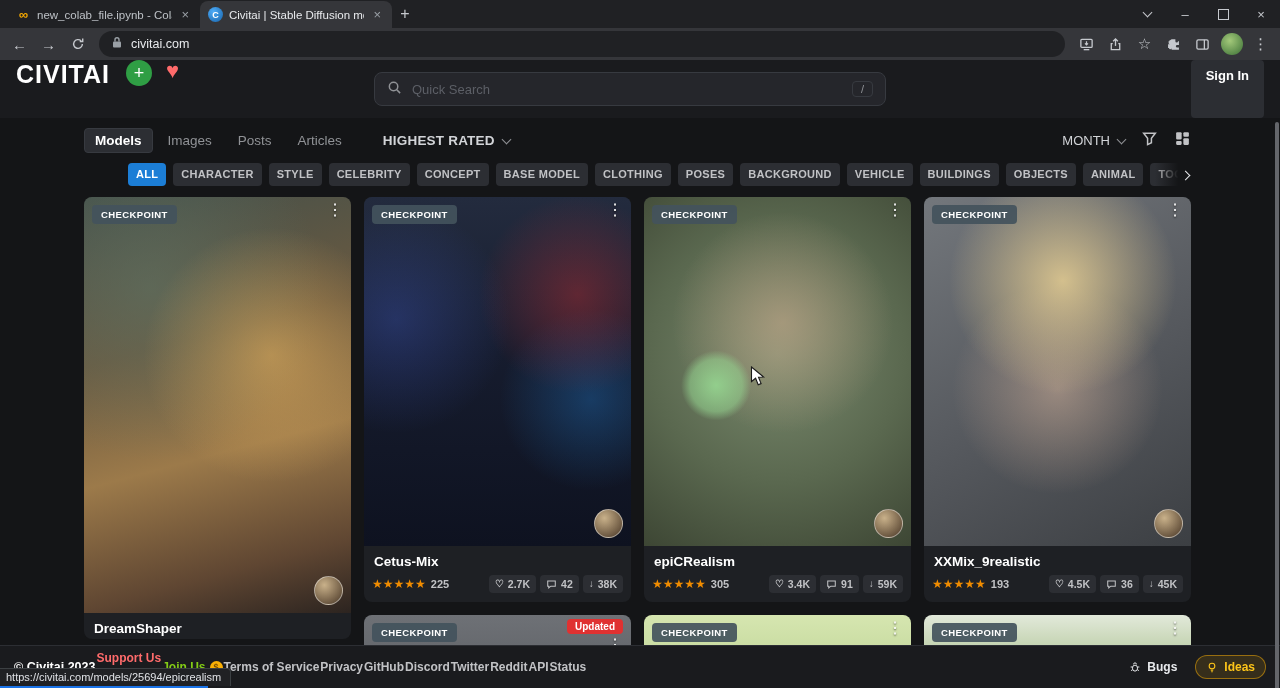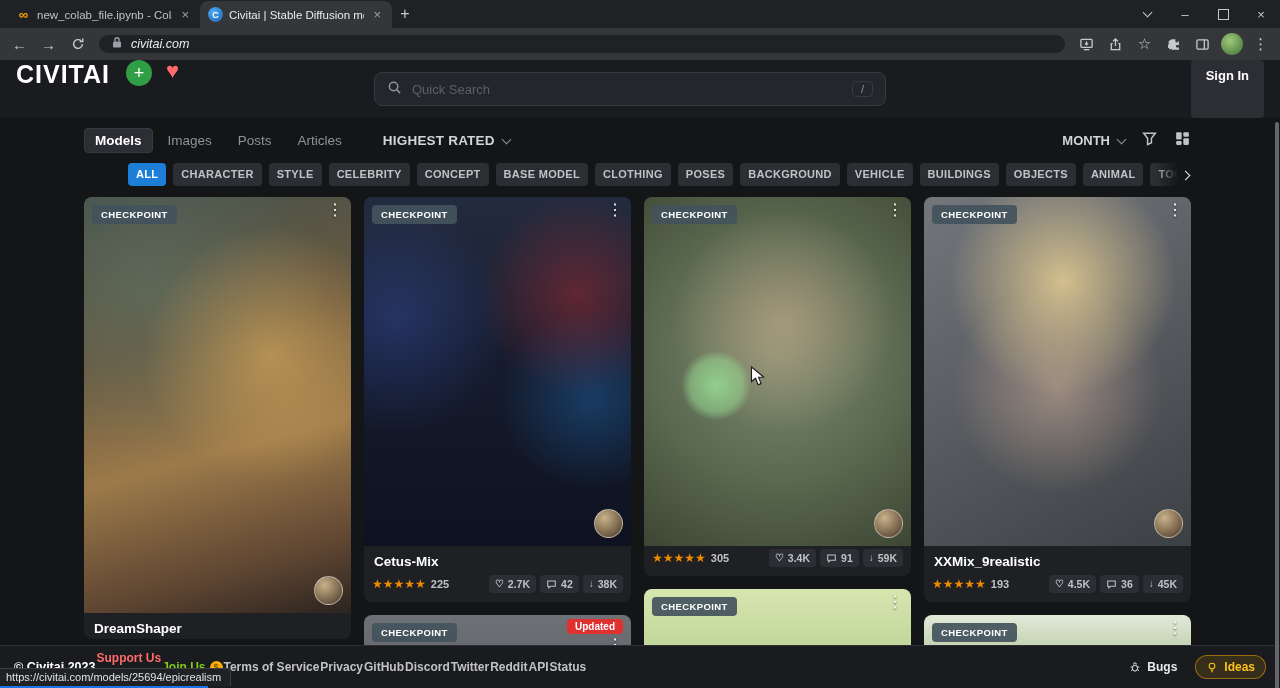--- a/index.html
+++ b/index.html
@@ -17,21 +17,21 @@
   .fav-civitai{background:radial-gradient(circle at 35% 30%,#4dabf7,#1864ab);border-radius:50%;color:#fff;font-size:9px;font-weight:700;}
   .newtab{width:26px;height:26px;margin-bottom:1px;display:flex;align-items:center;justify-content:center;color:#c6c9ce;font-size:16px;}
   .win-controls{margin-left:auto;display:flex;height:28px;align-self:flex-start;}
   .winbtn{width:38px;height:28px;display:flex;align-items:center;justify-content:center;color:#c6c9ce;font-size:13px;}
   .chev{display:inline-block;width:6px;height:6px;border-right:1.6px solid currentColor;border-bottom:1.6px solid currentColor;transform:rotate(45deg);margin-top:-3px;}
   .chev-r{transform:rotate(-45deg);margin:0 0 0 0;}
   .max-square{width:9px;height:9px;border:1.3px solid #c6c9ce;}
 
   .toolbar{height:32px;background:#35363a;display:flex;align-items:center;padding:0 6px;gap:2px;}
   .tool-ic{width:27px;height:27px;display:flex;align-items:center;justify-content:center;color:#c6c9ce;font-size:15px;border-radius:50%;}
-  .omnibox{flex:1;height:18px;background:#202124;border-radius:13px;display:flex;align-items:center;padding:0 12px;gap:8px;margin:0 6px;font-style:italic;}
+  .omnibox{flex:1;height:26px;background:#202124;border-radius:13px;display:flex;align-items:center;padding:0 12px;gap:8px;margin:0 6px;}
   .url{color:#e8eaed;font-size:12.5px;}
   .avatar-browser{width:22px;height:22px;border-radius:50%;background:radial-gradient(circle at 40% 35%,#a3c97a,#5a8a4a 70%,#3f6b35);}
 
   
   .page{position:absolute;top:60px;left:0;right:0;bottom:0;background:#141517;overflow:hidden;}
   .site-header{height:58px;background:#1a1b1e;display:flex;padding:0 16px;position:relative;}
   .logo{color:#fff;font-weight:800;font-size:25px;letter-spacing:1px;}
   .btn-plus{width:26px;height:26px;border-radius:50%;background:#2f9e44;color:#fff;font-size:18px;display:flex;align-items:center;justify-content:center;margin-left:16px;}
   .btn-heart{color:#ff6b6b;font-size:22px;margin-left:14px;line-height:22px;}
   .search-wrap{position:absolute;left:374px;top:12px;width:512px;height:34px;box-sizing:border-box;background:#25262b;border:1px solid #373a40;border-radius:8px;display:flex;align-items:center;padding:0 12px;gap:10px;}
@@ -40,21 +40,21 @@
   .btn-signin{margin-left:auto;background:#2c2e33;color:#fff;font-size:13px;font-weight:600;padding:8px 15px;border-radius:4px;}
 
   .content{margin-left:84px;width:1107px;}
   .nav-row{margin-top:10px;display:flex;align-items:center;}
   .nav-tabs{display:flex;align-items:center;gap:4px;}
   .nav-tab{color:#909296;font-size:13.5px;padding:5px 11px;border-radius:4px;}
   .nav-tab.active{background:#2c2e33;border:1px solid #373a40;color:#fff;font-weight:600;padding:4px 10px;}
   .sort{display:flex;align-items:center;gap:8px;margin-left:30px;color:#d2d4d8;font-weight:700;font-size:13.5px;letter-spacing:.2px;}
   .sort .chev,.period .chev{color:#909296;}
   .nav-right{margin-left:auto;display:flex;align-items:center;gap:16px;}
-  .period{display:flex;align-items:center;gap:8px;color:#d2d4d8;font-weight:700;font-size:13px;}
+  .period{display:flex;align-items:center;gap:8px;color:#d2d4d8;font-weight:400;font-size:13px;}
 
   .cat-row{margin-top:10px;display:flex;gap:7px;overflow:hidden;position:relative;height:24px;}
   .chip{background:#2c2e33;color:#c1c2c5;font-size:11px;font-weight:700;letter-spacing:.3px;padding:4px 8px;border-radius:4px;white-space:nowrap;height:15px;line-height:15px;}
   .chip.active{background:#1c7ed6;color:#fff;margin-left:44px;}
   .cat-next{position:absolute;right:0;top:0;bottom:0;width:34px;display:flex;align-items:center;justify-content:flex-end;background:linear-gradient(90deg,rgba(20,21,23,0),#141517 65%);color:#e8eaed;padding-right:2px;}
 
   .grid{margin-top:10px;display:flex;gap:13px;}
   .col{width:267px;display:flex;flex-direction:column;gap:13px;}
   .card{background:#1e2024;border-radius:8px;overflow:hidden;position:relative;flex:0 0 auto;}
   .card-img{position:relative;width:100%;}
@@ -323,20 +323,21 @@
           </div>
         </div>
 
         <div class="col">
           <div class="card">
             <div class="card-img h-std img-epic">
               <span class="badge-type">CHECKPOINT</span>
               <span class="kebab">⋮</span>
               <span class="creator-avatar"></span>
             </div>
+            <div class="card-title">epiCRealism</div>
             <div class="card-stats">
               <span class="stars">
                 <span class="star">★</span>
                   <span class="star">★</span>
                   <span class="star">★</span>
                   <span class="star">★</span>
                   <span class="star">★</span>
                 <span class="rating-count">305</span>
               </span>
               <span class="pills">

